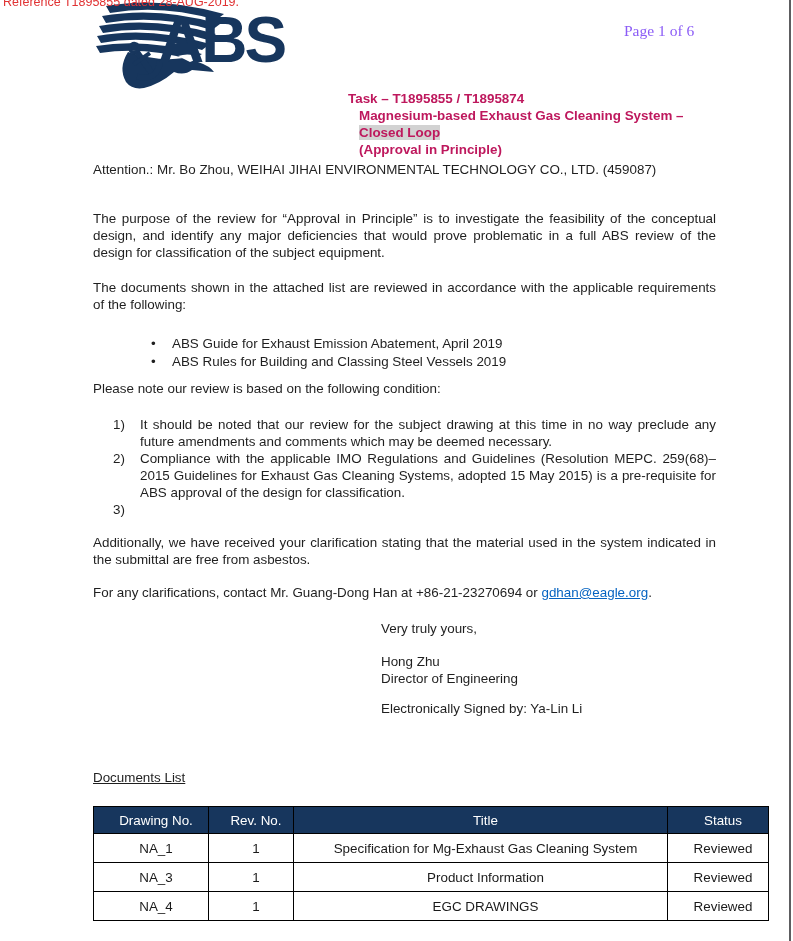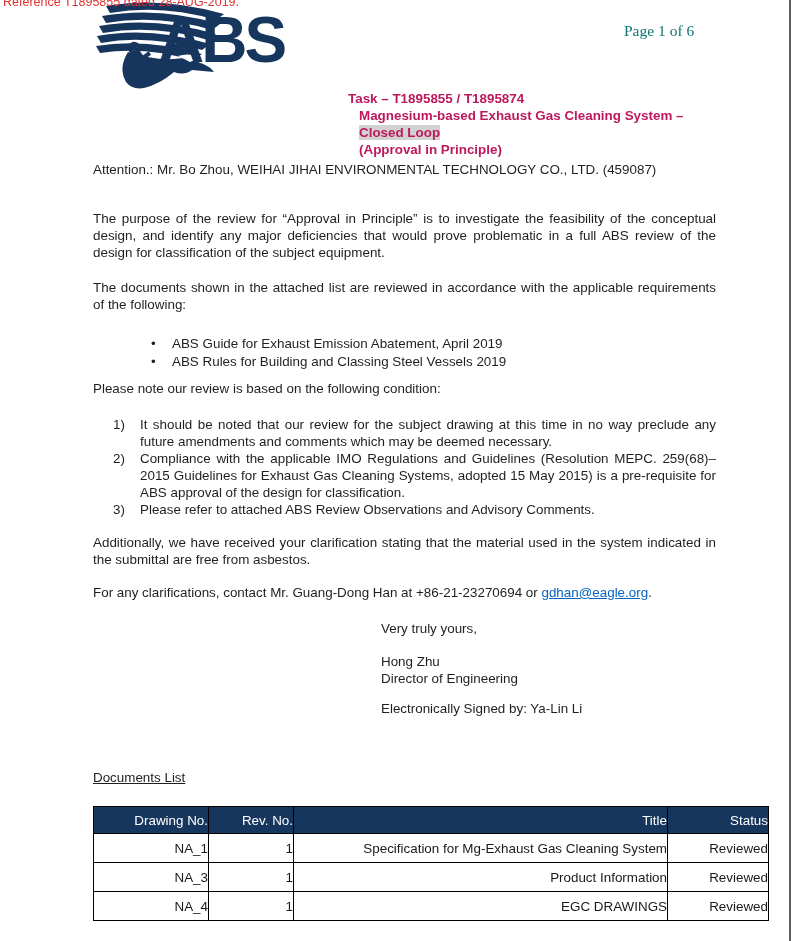--- a/index.html
+++ b/index.html
@@ -13,21 +13,21 @@
     top:-5px;left:3px;color:#e03233;font-size:12.5px;white-space:nowrap;z-index:5;
   }
   
   .logo{top:2px;left:86px;width:240px;height:92px;z-index:2;}
   .logo svg{position:absolute;left:0;top:0;}
   .logo-text{
     position:absolute;left:72px;top:6px;font-size:64px;font-weight:bold;
     letter-spacing:-3px;color:#17365d;line-height:64px;
   }
   .page-number{
-    top:22px;left:624px;font-family:"Liberation Serif", serif;font-size:15.5px;color:#0f766e;
+    top:22px;left:624px;font-family:"Liberation Serif", serif;font-size:15.5px;color:#8b5cf6;
   }
   .page-edge{top:0;right:2px;width:2px;height:941px;background:#5d5d60;}
   
   .task-block{
     top:90px;left:348px;font-weight:bold;font-size:13.4px;line-height:17px;color:#be185d;
   }
   .task-indent{padding-left:11px;}
   .hl{background:#d2d2d2;}
   
   .bodyblock{left:93px;width:623px;font-size:13.4px;line-height:17px;}
@@ -52,21 +52,21 @@
   .sig-name{top:653px;}
   .sig-title{top:670px;}
   .sig-esign{top:700px;}
   
   .doclist-heading{top:770px;left:93px;font-size:13.4px;text-decoration:underline;}
   .doc-table{
     top:806px;left:93px;border-collapse:collapse;table-layout:fixed;width:631px;
     font-size:13.4px;
   }
   .doc-table th,.doc-table td{
-    border:1.5px solid #000;padding:0 0 0 10px;text-align:right;overflow:hidden;
+    border:1.5px solid #000;padding:0 0 0 10px;text-align:center;overflow:hidden;
     white-space:nowrap;
   }
   .doc-table th{
     background:#17365d;color:#ffffff;font-weight:normal;height:26px;
   }
   .doc-table td{height:28px;color:#1a1a1a;}
   .col-drawing{width:104px;}
   .col-rev{width:74px;}
   .col-title{width:363px;}
   .col-status{width:90px;}
@@ -125,21 +125,20 @@
   <div class="cond-item just">
     <span class="cond-num">1)</span>
     <span>It should be noted that our review for the subject drawing at this time in no way preclude any future amendments and comments which may be deemed necessary.</span>
   </div>
   <div class="cond-item just">
     <span class="cond-num">2)</span>
     <span>Compliance with the applicable IMO Regulations and Guidelines (Resolution MEPC. 259(68)– 2015 Guidelines for Exhaust Gas Cleaning Systems, adopted 15 May 2015) is a pre-requisite for ABS approval of the design for classification.</span>
   </div>
   <div class="cond-item just">
     <span class="cond-num">3)</span>
-    <span>Please refer to attached ABS Review Observations and Advisory Comments.</span>
   </div>
 </div>
 
 <div class="abs-pos bodyblock just para-asbestos">Additionally, we have received your clarification stating that the material used in the system indicated in the submittal are free from asbestos.</div>
 
 <div class="abs-pos bodyblock para-contact"><span>For any clarifications, contact Mr. Guang-Dong Han at +86-21-23270694 or </span><a href="#" class="email-link">gdhan@eagle.org</a><span>.</span></div>
 
 <div class="abs-pos sig sig-closing">Very truly yours,</div>
 <div class="abs-pos sig sig-name">Hong Zhu</div>
 <div class="abs-pos sig sig-title">Director of Engineering</div>

